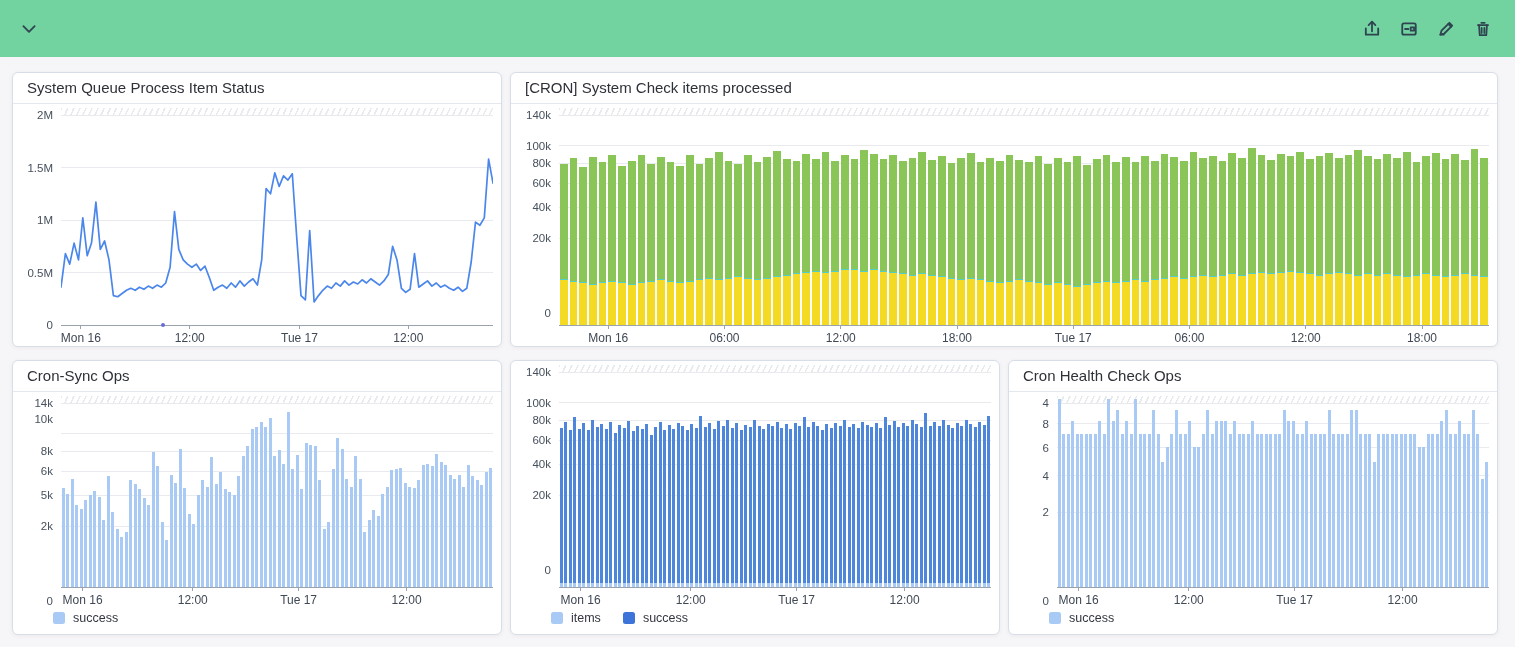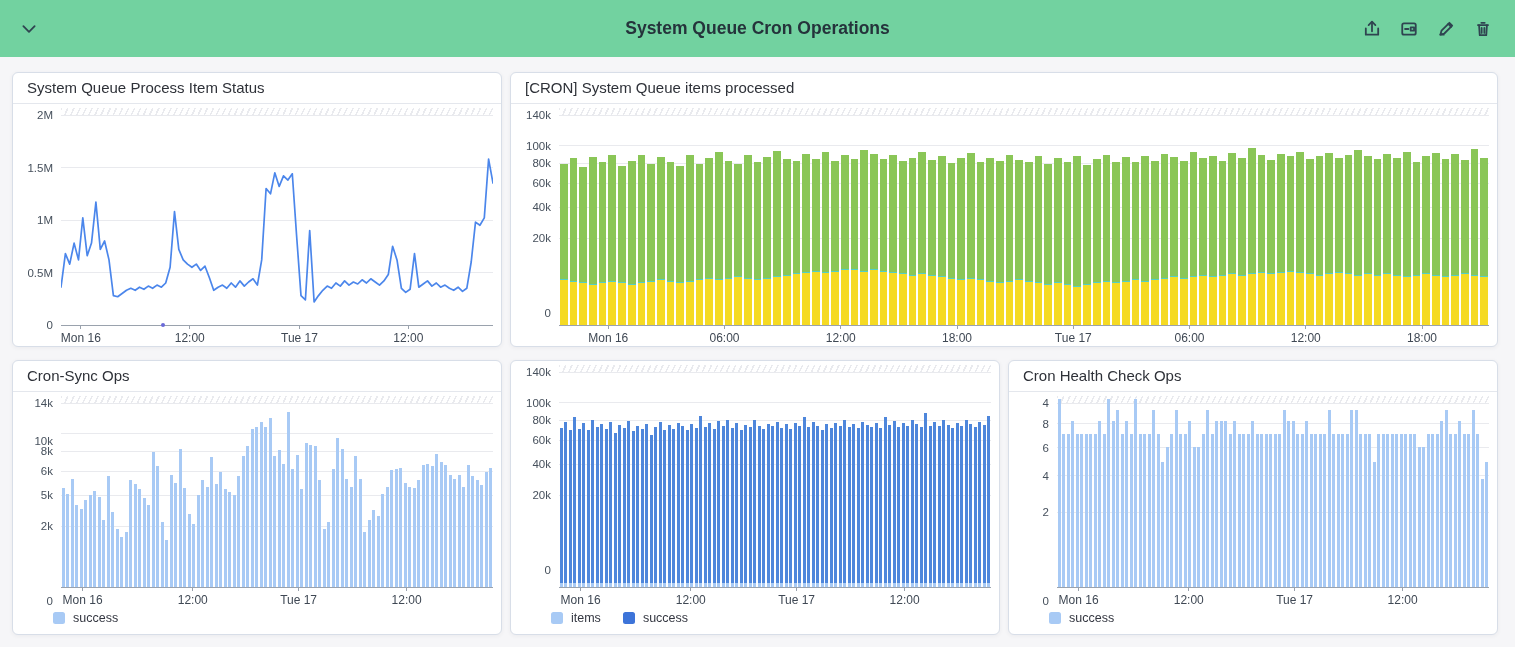--- a/index.html
+++ b/index.html
@@ -45,21 +45,20 @@
 </style>
 </head>
 <body>
 
 <header class="hdr">
   <button class="chev">
     <svg width="18" height="18" viewBox="0 0 16 16">
         <polyline points="3,5.5 8,10.5 13,5.5"></polyline>
       </svg>
   </button>
-  <h1>System Queue Cron Operations</h1>
   <div class="acts">
     <button>
       <svg width="18" height="18" viewBox="0 0 16 16">
           <path d="M8 10 V2"></path>
           <polyline points="5,4.5 8,1.5 11,4.5"></polyline>
           <path d="M2.5 7.5 v5.5 h11 v-5.5"></path>
         </svg>
     </button>
     <button>
       <svg width="18" height="18" viewBox="0 0 16 16">
@@ -113,21 +112,21 @@
             <div class="xtick" style="left: calc(29.8% - 0.5px);"></div>
             <div class="xlab" style="left: 29.8%;">12:00</div>
             <div class="xtick" style="left: calc(55.2% - 0.5px);"></div>
             <div class="xlab" style="left: 55.2%;">Tue 17</div>
             <div class="xtick" style="left: calc(80.4% - 0.5px);"></div>
             <div class="xlab" style="left: 80.4%;">12:00</div>
           </div>
         </div>
     </section>
     <section class="panel">
-      <div class="ptitle">[CRON] System Queue items processed</div>
+      <div class="ptitle">[CRON] System Check items processed</div>
       <div class="chart">
           <div class="ygut">
             <div class="ylab" style="top: 7px;">140k</div>
             <div class="ylab" style="top: 37.6595px;">100k</div>
             <div class="ylab" style="top: 55.3261px;">80k</div>
             <div class="ylab" style="top: 75.3786px;">60k</div>
             <div class="ylab" style="top: 99.1645px;">40k</div>
             <div class="ylab" style="top: 130.163px;">20k</div>
             <div class="ylab" style="top: 205px;">0</div>
           </div>
@@ -640,21 +639,21 @@
           </div>
         </div>
     </section>
   </div>
   <div class="row row2">
     <section class="panel">
       <div class="ptitle">Cron-Sync Ops</div>
       <div class="chart">
           <div class="ygut">
             <div class="ylab" style="top: 7px;">14k</div>
-            <div class="ylab" style="top: 45px;">10k</div>
+            <div class="ylab" style="top: 23px;">10k</div>
             <div class="ylab" style="top: 55.3261px;">8k</div>
             <div class="ylab" style="top: 75.3786px;">6k</div>
             <div class="ylab" style="top: 99.1645px;">5k</div>
             <div class="ylab" style="top: 130.163px;">2k</div>
             <div class="ylab" style="top: 205px;">0</div>
           </div>
           <div class="plot">
             <div class="hatch"></div>
             <div class="gline" style="top: 6.5px;"></div>
             <div class="gline" style="top: 37.1595px;"></div>

